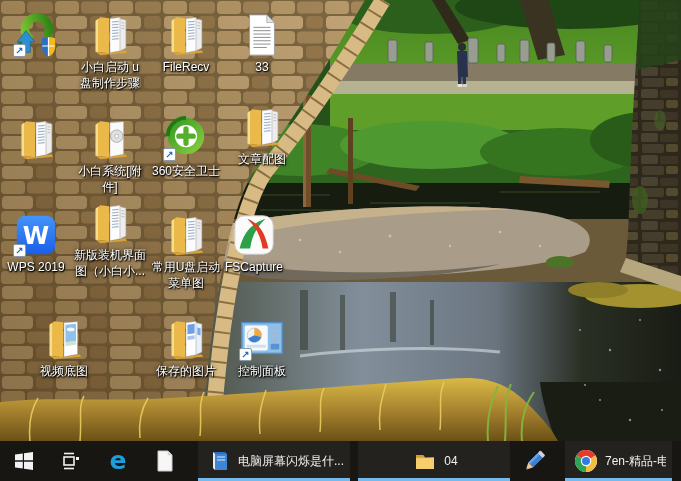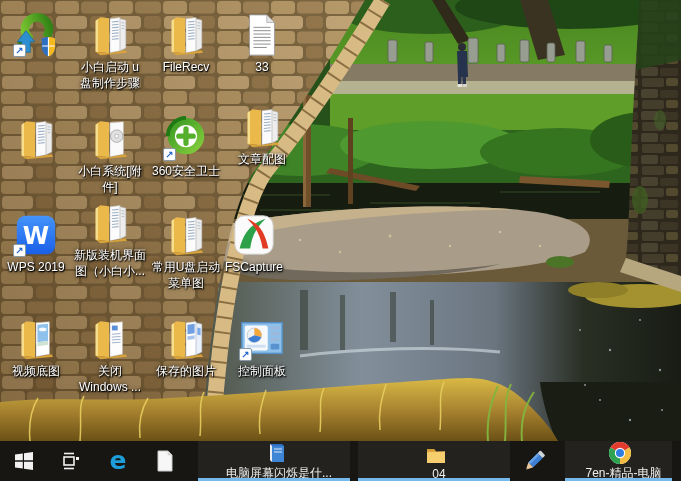--- a/index.html
+++ b/index.html
@@ -14,22 +14,22 @@
   .di-label{margin-top:1px;font-size:12px;line-height:16px;color:#fff;white-space:pre-line;
             text-shadow:0 1px 2px rgba(0,0,0,.95),0 0 4px rgba(0,0,0,.8),1px 1px 1px rgba(0,0,0,.9);}
   .shortcut-badge{position:absolute;left:0;bottom:1px;width:13px;height:13px;background:#fff;
             border:1px solid #8899a8;border-radius:2px;font-size:10px;line-height:12px;
             color:#1e62c8;font-weight:bold;text-align:center;box-sizing:border-box;}
   
   .taskbar{position:absolute;left:0;bottom:0;width:681px;height:40px;
            background:rgba(16,16,16,0.92);display:flex;align-items:stretch;z-index:5;}
   .tb-btn{position:relative;height:40px;display:flex;align-items:center;justify-content:center;}
   .tb-btn.icon-only{width:47px;}
-  .tb-btn.window-btn{width:152px;justify-content:flex-end;padding:0 6px 0 9px;
-                     box-sizing:border-box;background:rgba(255,255,255,0.055);margin-left:8px;flex-direction:column;}
+  .tb-btn.window-btn{width:152px;justify-content:center;padding:0 6px 0 9px;
+                     box-sizing:border-box;background:rgba(255,255,255,0.055);margin-left:8px;}
   .tb-btn.first-window{margin-left:10px;}
   .tb-btn.clipped{width:107px;overflow:hidden;}
   .tb-icon{display:flex;align-items:center;justify-content:center;flex:0 0 auto;}
   .tb-label{color:#f0f0f0;font-size:12px;margin-left:7px;white-space:nowrap;overflow:hidden;}
   .tb-indicator{position:absolute;left:0;right:0;bottom:0;height:3px;}
 </style>
 </head>
 <body>
 
 <div class="screen">
@@ -431,52 +431,33 @@
       <div class="desktop-icon" style="left: 218px; top: 212px;">
         <div class="di-img">
           <svg viewBox="0 0 48 48" width="46" height="46">
             <rect x="4" y="4" width="40" height="40" rx="10" fill="#fbfbfb" stroke="#cfcfcf"></rect>
             <path d="M9 38 C13 22 21 12 36 7 C27 16 22 24 20 38 Z" fill="#2da147"></path>
             <path d="M39 38 C35 20 29 12 17 7 C26 16 31 25 33 38 Z" fill="#e23b23"></path>
           </svg>
         </div>
         <div class="di-label">FSCapture</div>
       </div>
-      <div class="desktop-icon" style="left: 0px; top: 316px;">
+      <div class="desktop-icon" style="left: 0px; top: 316px; padding-left: 28px;">
         <div class="di-img">
           <svg viewBox="0 0 48 48" width="46" height="46">
             <path d="M9 9 L14 5.5 L23 6.5 L23 43 L9 41.5 Z" fill="#eab949"></path>
             <path d="M9 9 L11.5 7.2 L11.5 41.8 L9 41.5 Z" fill="#f7dd8e"></path>
             <path d="M24 7 L38 6 L38 40 L24 42.5 Z" fill="#ffffff" stroke="#b5b5b5" stroke-width="0.6"></path>
             <path d="M25.5 9 L36.5 8.2 L36.5 26 L25.5 27.5 Z" fill="#8ec2ec"></path>
             <ellipse cx="31" cy="14" rx="4" ry="2" fill="#f3f9ff"></ellipse>
             <path d="M25.5 27.5 L36.5 26 L36.5 30 L25.5 31.5 Z" fill="#cfe3d2"></path>
             <path d="M9 41.5 L23 43 L40 40 L42 42.5 L14 45 Z" fill="#d7a33a"></path>
           </svg>
         </div>
         <div class="di-label">视频底图</div>
-      </div>
-      <div class="desktop-icon" style="left: 74px; top: 316px;">
-        <div class="di-img">
-          <svg viewBox="0 0 48 48" width="46" height="46">
-            <path d="M9 9 L14 5.5 L23 6.5 L23 43 L9 41.5 Z" fill="#eab949"></path>
-            <path d="M9 9 L11.5 7.2 L11.5 41.8 L9 41.5 Z" fill="#f7dd8e"></path>
-            <path d="M24 7 L37 6 L37 40 L24 42.5 Z" fill="#fdfdfd" stroke="#bdbdbd" stroke-width="0.6"></path>
-            <rect x="26" y="10" width="6" height="5" fill="#5b8fd8"></rect>
-            <g stroke="#9db0c4" stroke-width="1">
-              <path d="M26 19 L35 18.4"></path>
-              <path d="M26 22 L35 21.4"></path>
-              <path d="M26 25 L35 24.4"></path>
-              <path d="M26 28 L35 27.4"></path>
-            </g>
-            <path d="M9 41.5 L23 43 L40 40 L42 42.5 L14 45 Z" fill="#d7a33a"></path>
-          </svg>
-        </div>
-        <div class="di-label">关闭
-Windows ...</div>
       </div>
       <div class="desktop-icon" style="left: 150px; top: 316px;">
         <div class="di-img">
           <svg viewBox="0 0 48 48" width="46" height="46">
             <path d="M9 9 L14 5.5 L23 6.5 L23 43 L9 41.5 Z" fill="#eab949"></path>
             <path d="M9 9 L11.5 7.2 L11.5 41.8 L9 41.5 Z" fill="#f7dd8e"></path>
             <path d="M24 7 L34.5 5.8 L34.5 40.5 L24 42.5 Z" fill="#ffffff" stroke="#b5b5b5" stroke-width="0.6"></path>
             <path d="M25.5 9 L33 8.2 L33 18 L25.5 19 Z" fill="#6f9fe0"></path>
             <path d="M25.5 21 L33 20 L33 24 L25.5 25 Z" fill="#a9c4ec"></path>
             <path d="M34.5 7 L40.5 8.5 L40.5 37.5 L34.5 40.5 Z" fill="#e9f0fa" stroke="#b5c4da" stroke-width="0.6"></path>

